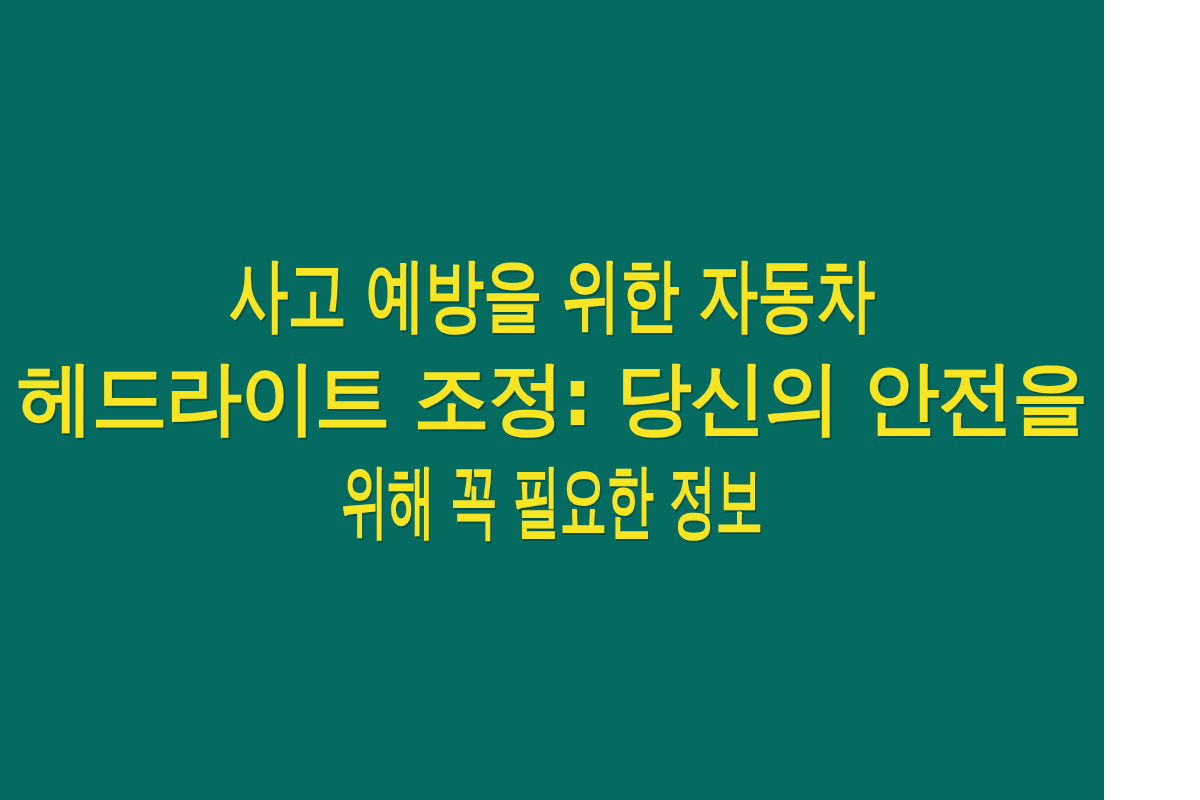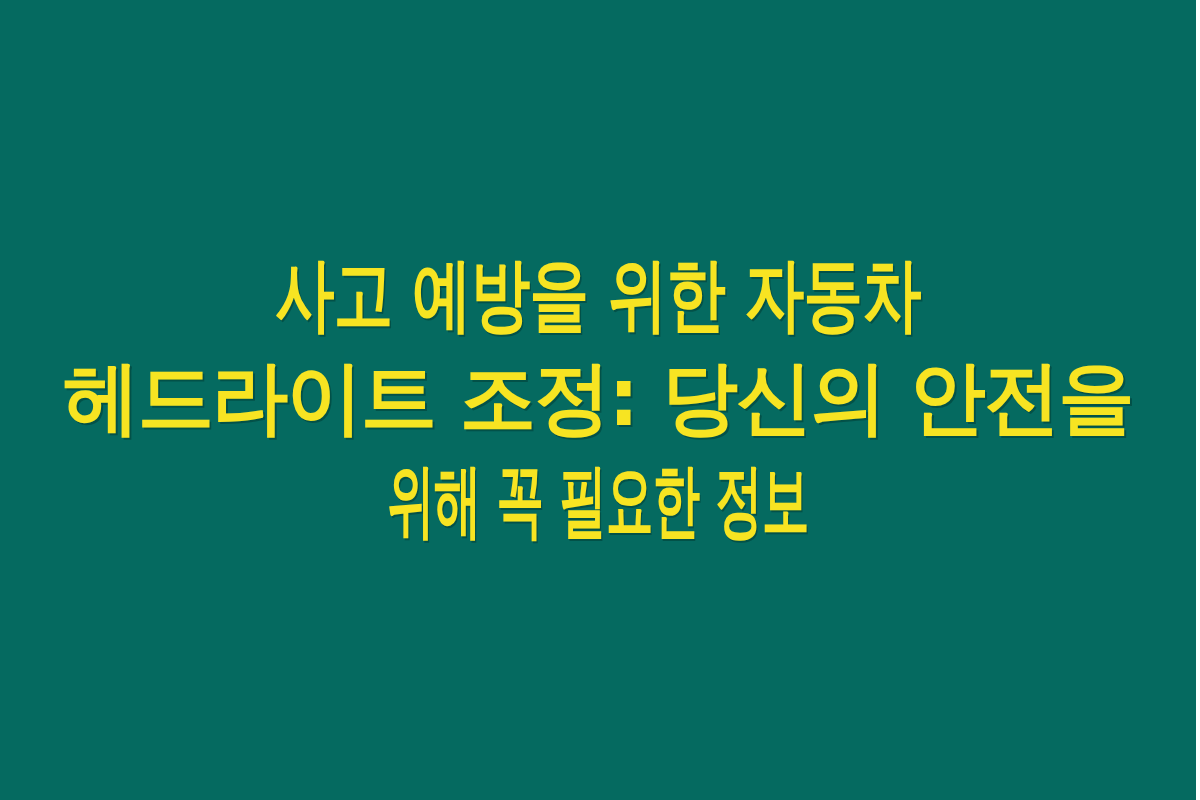--- a/index.html
+++ b/index.html
@@ -7,21 +7,21 @@
     padding: 0;
   }
   body {
     width: 1200px;
     height: 800px;
     overflow: hidden;
     font-family: "Liberation Sans", "DejaVu Sans", sans-serif;
   }
   #banner {
     position: relative;
-    width: 1196px;
+    width: 1104px;
     height: 800px;
     background: #056A60;
     display: flex;
     align-items: center;
     justify-content: center;
     box-sizing: border-box;
   }
   #title-block {
     width: 1180px;
     text-align: center;

